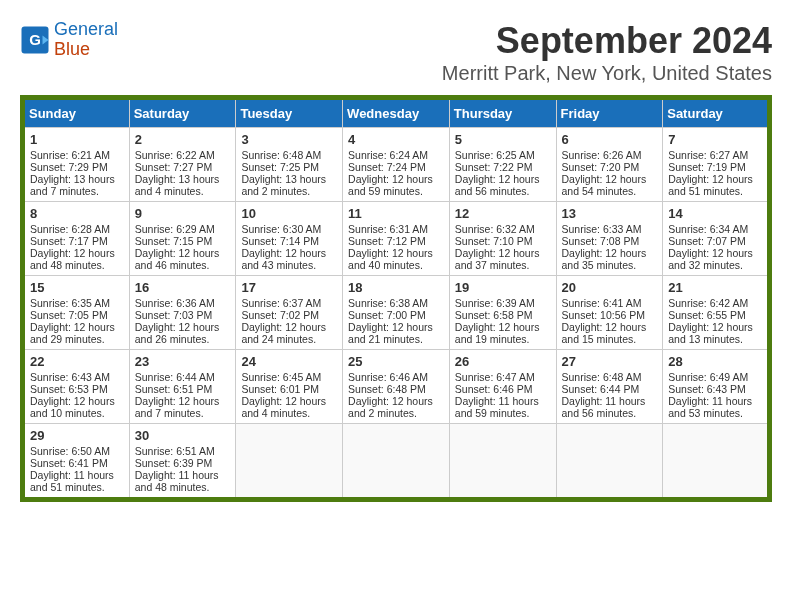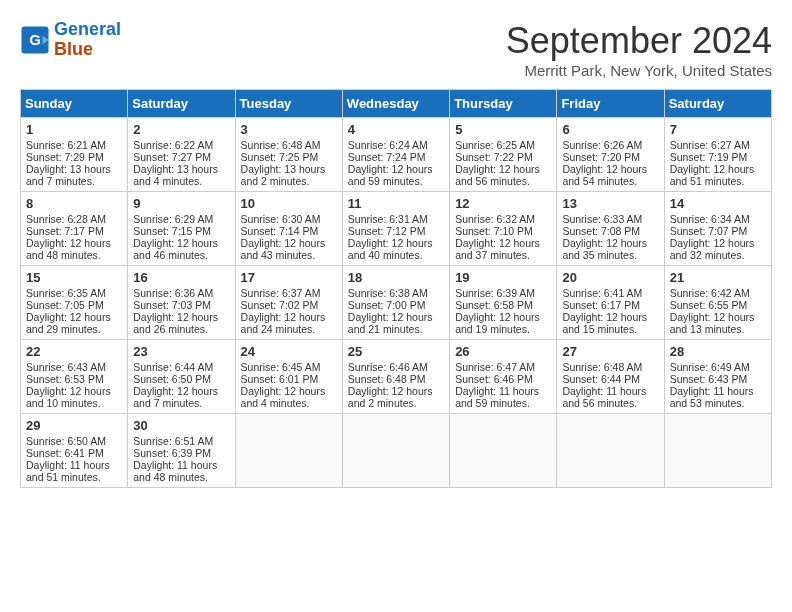--- a/index.html
+++ b/index.html
@@ -15,48 +15,48 @@
       justify-content: space-between;
       align-items: flex-start;
       margin-bottom: 10px;
     }
     .logo {
       display: flex;
       align-items: center;
     }
     .logo-text {
       font-size: 18px;
-      font-weight: bold;
+      font-weight: normal;
       color: #333;
       line-height: 1.1;
     }
     .logo-text span {
       color: #1a6fba;
     }
     .logo-icon {
       width: 30px;
       height: 30px;
       margin-right: 4px;
     }
     .title-block {
       text-align: right;
     }
     .month-title {
       font-size: 36px;
-      font-weight: normal;
+      font-weight: bold;
       color: #333;
     }
     .location {
-      font-size: 15px;
+      font-size: 20px;
       color: #555;
     }
     table {
       width: 100%;
       border-collapse: collapse;
-      border: 1px solid #4d7c0f;
+      border: 5px solid #4d7c0f;
     }
     th {
       background-color: #1a6fba;
       color: #fff;
       font-size: 13px;
       font-weight: bold;
       padding: 6px 4px;
       text-align: left;
       border: 1px solid #ccc;
     }
@@ -251,21 +251,21 @@
         <td>
           <span class="day-num">19</span>
           <div>Sunrise: 6:39 AM</div>
           <div>Sunset: 6:58 PM</div>
           <div>Daylight: 12 hours</div>
           <div>and 19 minutes.</div>
         </td>
         <td>
           <span class="day-num">20</span>
           <div>Sunrise: 6:41 AM</div>
-          <div>Sunset: 6:17 PM</div>
+          <div>Sunset: 10:56 PM</div>
           <div>Daylight: 12 hours</div>
           <div>and 15 minutes.</div>
         </td>
         <td>
           <span class="day-num">21</span>
           <div>Sunrise: 6:42 AM</div>
           <div>Sunset: 6:55 PM</div>
           <div>Daylight: 12 hours</div>
           <div>and 13 minutes.</div>
         </td>
@@ -274,21 +274,21 @@
         <td>
           <span class="day-num">22</span>
           <div>Sunrise: 6:43 AM</div>
           <div>Sunset: 6:53 PM</div>
           <div>Daylight: 12 hours</div>
           <div>and 10 minutes.</div>
         </td>
         <td>
           <span class="day-num">23</span>
           <div>Sunrise: 6:44 AM</div>
-          <div>Sunset: 6:50 PM</div>
+          <div>Sunset: 6:51 PM</div>
           <div>Daylight: 12 hours</div>
           <div>and 7 minutes.</div>
         </td>
         <td>
           <span class="day-num">24</span>
           <div>Sunrise: 6:45 AM</div>
           <div>Sunset: 6:01 PM</div>
           <div>Daylight: 12 hours</div>
           <div>and 4 minutes.</div>
         </td>

